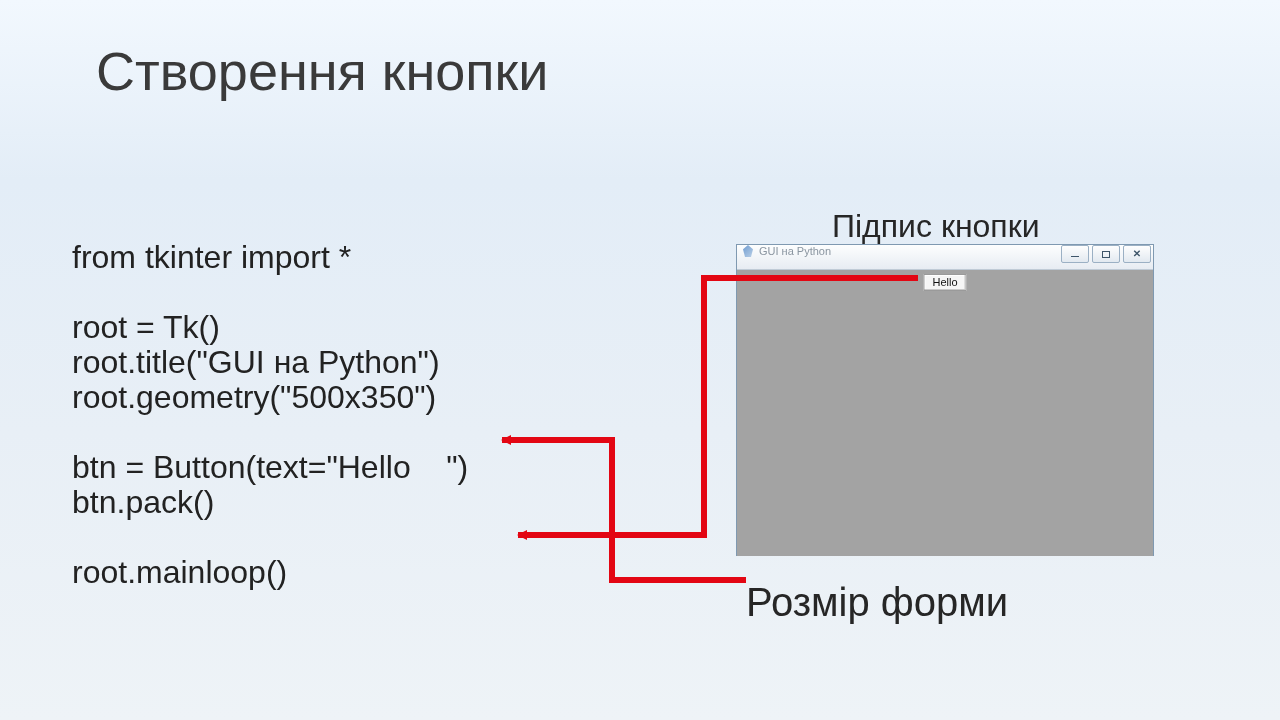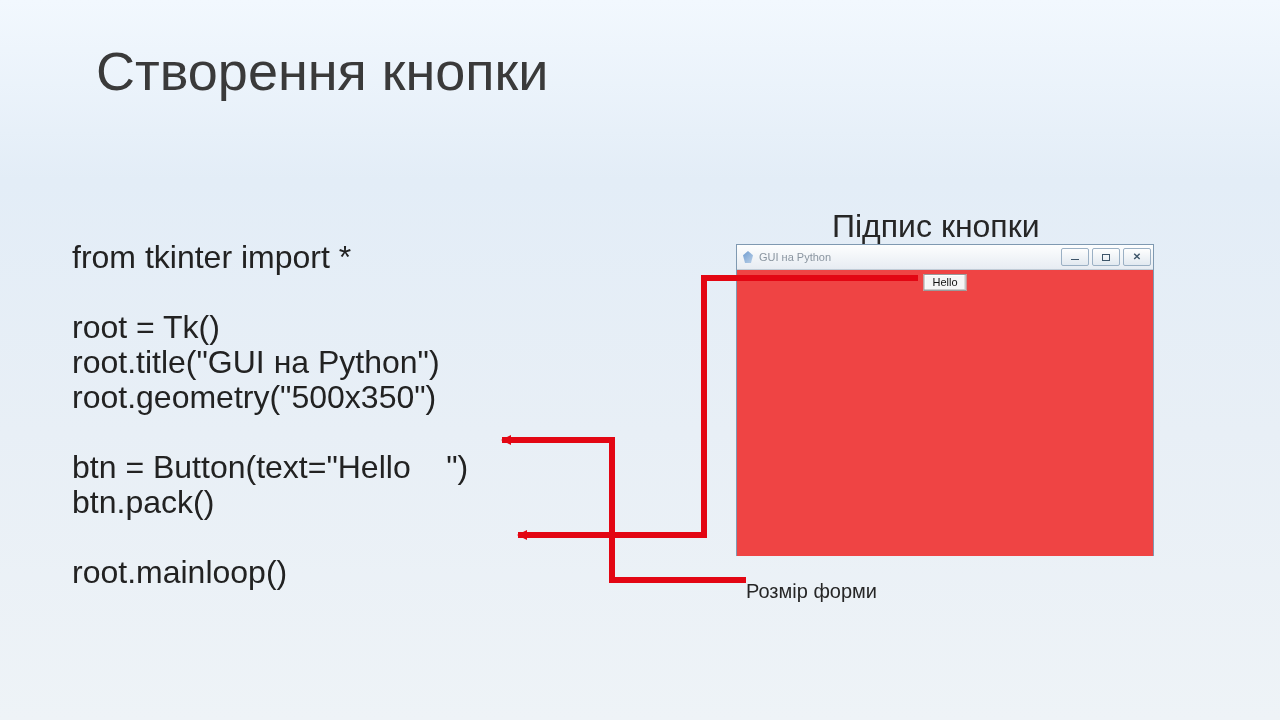--- a/index.html
+++ b/index.html
@@ -39,41 +39,41 @@
     left: 832px;
     top: 188px;
     font-size: 32px;
     color: #262626;
     margin-top: 20px;
   }
   .label-bottom {
     position: absolute;
     left: 746px;
     top: 580px;
-    font-size: 20px;
+    font-size: 40px;
     color: #262626;
   }
   
   .tkwin {
     position: absolute;
     left: 736px;
     top: 244px;
     width: 418px;
     height: 312px;
     background: #ffffff;
     border: 1px solid #7f99b1;
     box-sizing: border-box;
   }
   .tkwin .titlebar {
     position: relative;
     height: 24px;
     background: linear-gradient(to bottom, #fdfefe, #e7ecf2);
     border-bottom: 1px solid #c0cbd6;
     display: flex;
-    align-items: center;
+    align-items: flex-start;
     font-size: 11px;
     color: #8a95a0;
     padding-left: 6px;
   }
   .tkwin .titlebar .feather {
     width: 10px;
     height: 12px;
     margin-right: 6px;
     background: linear-gradient(135deg, #6f9cd0, #b9cfe7);
     clip-path: polygon(50% 0%, 100% 35%, 80% 100%, 20% 100%, 0% 35%);
@@ -104,21 +104,21 @@
   .tkwin .winbtn .max {
     width: 8px; height: 7px; border: 1px solid #3e5569; box-sizing: border-box;
   }
   .tkwin .winbtn .x {
     font-size: 10px; color: #3e5569; line-height: 1; font-weight: bold;
   }
   .tkwin .client {
     position: relative;
     width: 100%;
     height: calc(100% - 24px);
-    background: #ef4444;
+    background: #a3a3a3;
   }
   .tkwin .hello-btn {
     position: absolute;
     top: 4px;
     left: 50%;
     transform: translateX(-50%);
     padding: 1px 8px 2px 8px;
     font-size: 11px;
     background: #f6f6f6;
     border: 1px solid #9a9a9a;

